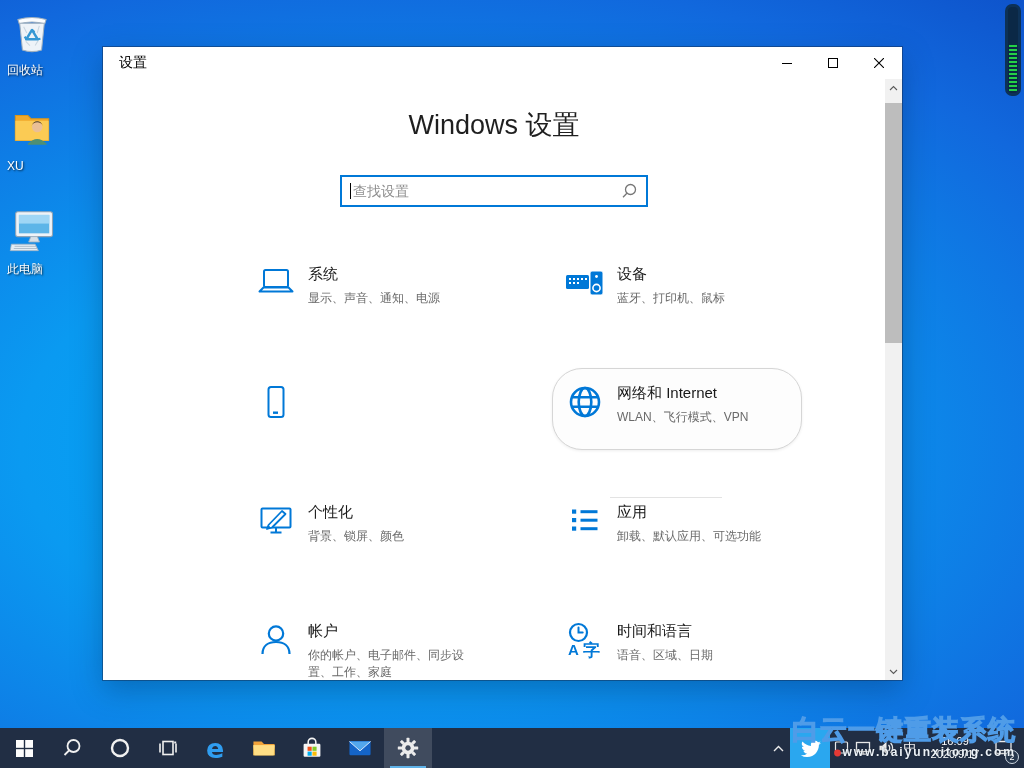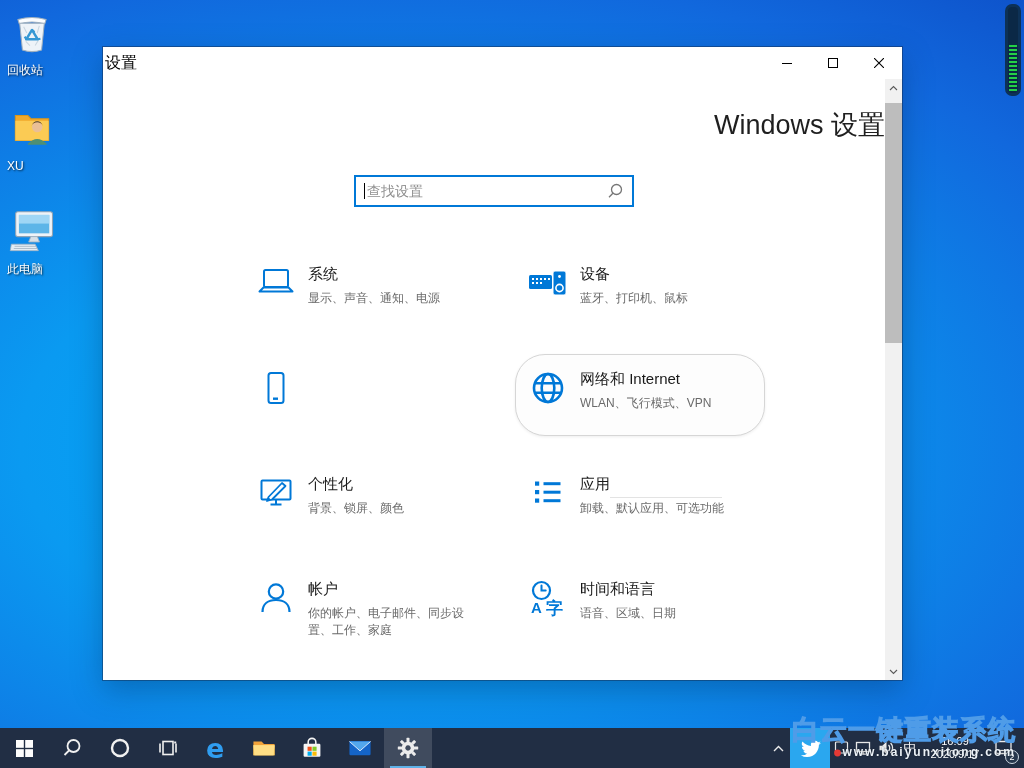--- a/index.html
+++ b/index.html
@@ -15,35 +15,35 @@
   
   .meter { position:absolute; top:4px; right:3px; width:16px; height:92px; border:3px solid #0d3156;
            border-radius:7px; background:#0b2846; z-index:60; }
   .meter .fill { position:absolute; left:1px; right:1px; bottom:2px; height:56%;
            background: repeating-linear-gradient(to top, #23d046 0 2px, rgba(0,0,0,0) 2px 4px); }
 
   
   .win { position:absolute; left:103px; top:47px; width:799px; height:633px; background:#fff;
          box-shadow:0 0 0 1px rgba(20,40,70,.45), 0 10px 28px rgba(0,40,90,.35); }
   .titlebar { height:32px; display:flex; align-items:center; }
-  .win-title { font-size:16px; color:#000; padding-left:2px; flex:1; }
+  .win-title { font-size:14px; color:#000; padding-left:16px; flex:1; }
   .cap-btn { width:46px; height:32px; display:flex; align-items:center; justify-content:center; }
   .win-body { position:absolute; left:0; top:32px; right:17px; bottom:0; overflow:hidden; }
 
-  .heading { margin-top:28px; text-align:right; font-size:27px; font-weight:300; color:#1f1f1f; }
-
-  .searchbox { width:280px; height:32px; margin:32px auto 0; border:2px solid #0078d7; background:#fff;
+  .heading { margin-top:28px; text-align:center; font-size:27px; font-weight:300; color:#1f1f1f; }
+
+  .searchbox { width:308px; height:32px; margin:32px auto 0; border:2px solid #0078d7; background:#fff;
                display:flex; align-items:center; position:relative; }
   .caret { width:1px; height:16px; background:#000; margin-left:8px; }
   .searchbox input { border:none; outline:none; flex:1; font-size:14px; color:#333; padding:0 6px 0 2px;
                font-family:inherit; background:transparent; }
   .searchbox input::placeholder { color:#8f8f8f; opacity:1; }
   .search-mag { margin-right:9px; display:flex; }
 
-  .tile-grid { margin:42px 0 0 140px; display:grid; grid-template-columns:272px 250px; row-gap:23px; }
+  .tile-grid { margin:42px 0 0 140px; display:grid; grid-template-columns:272px 250px; row-gap:23px;gap:37px; }
   .tile { display:flex; align-items:flex-start; padding:13px 12px; gap:12px; height:82px;
           border:1px solid transparent; cursor:pointer; }
   .tile.active { border-color:#d6d6d6; background:#fdfdfd; box-shadow:0 1px 3px rgba(0,0,0,.07);border-radius:30px; }
   .tile-icon { width:40px; height:40px; flex-shrink:0; }
   .tile-title { font-size:15px; color:#191919; margin:2px 0 6px; white-space:nowrap; }
   .tile-desc  { font-size:12px; color:#6a6a6a; line-height:17px; max-width:172px; }
   .hover-line { position:absolute; left:507px; top:418px; width:112px; height:1px; background:#e3e3e3; }
 
   .scrollbar { position:absolute; right:0; top:32px; bottom:0; width:17px; background:#f1f1f1; }
   .sb-btn { height:17px; display:flex; align-items:center; justify-content:center; }

